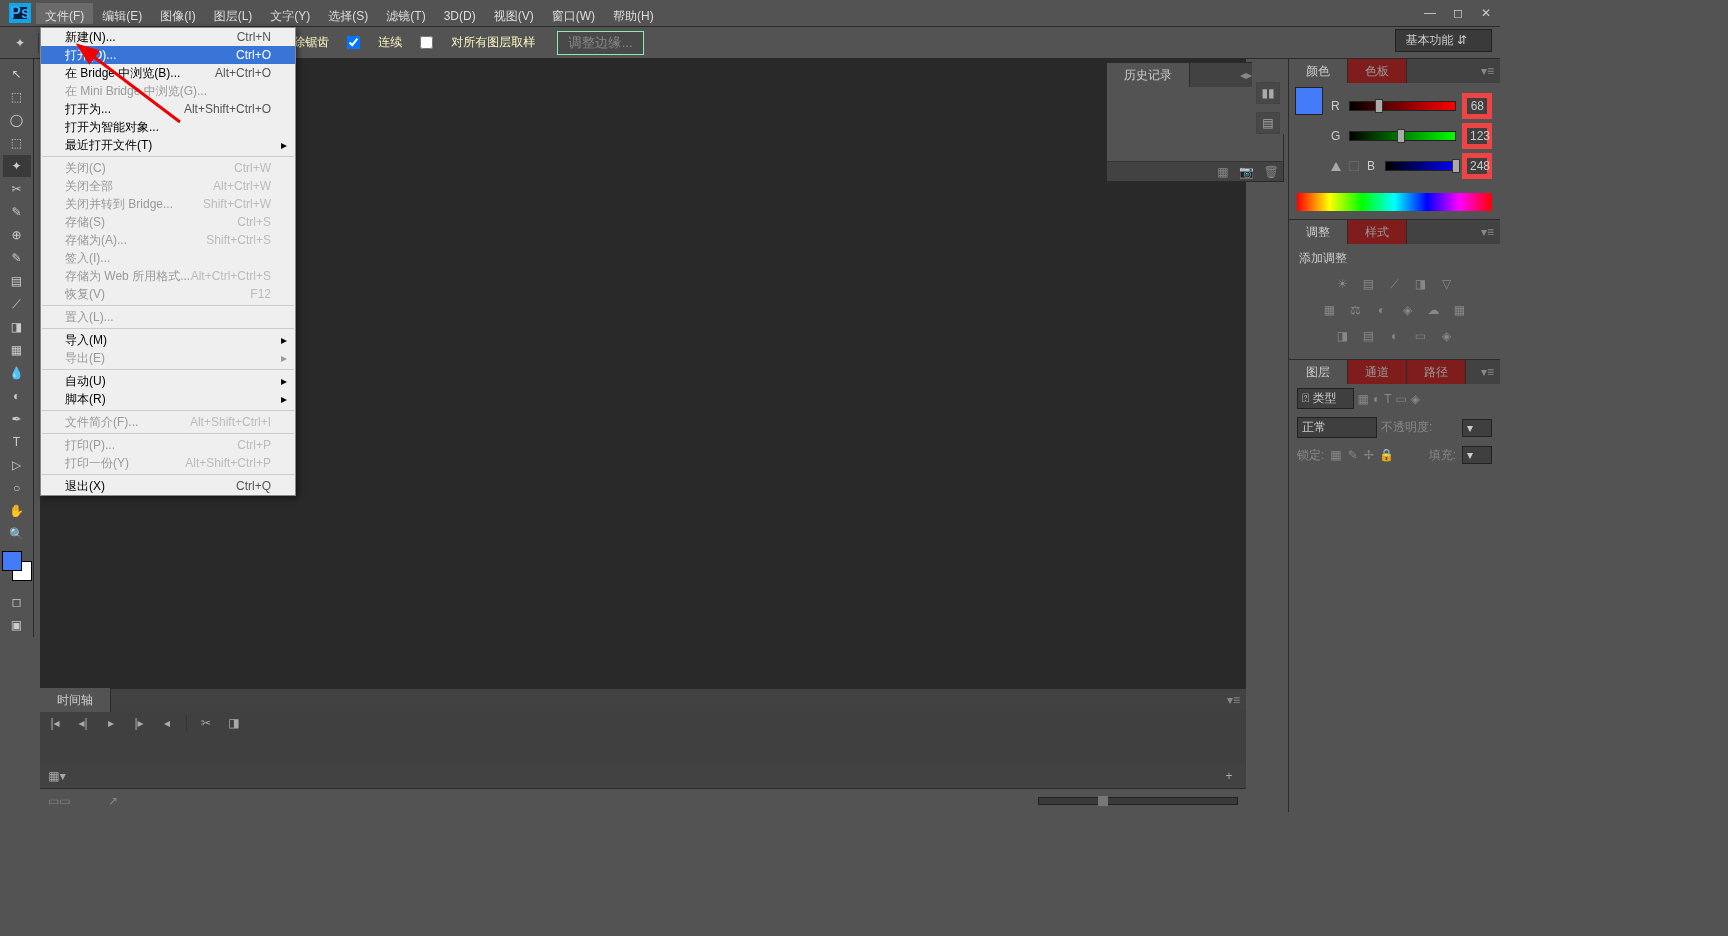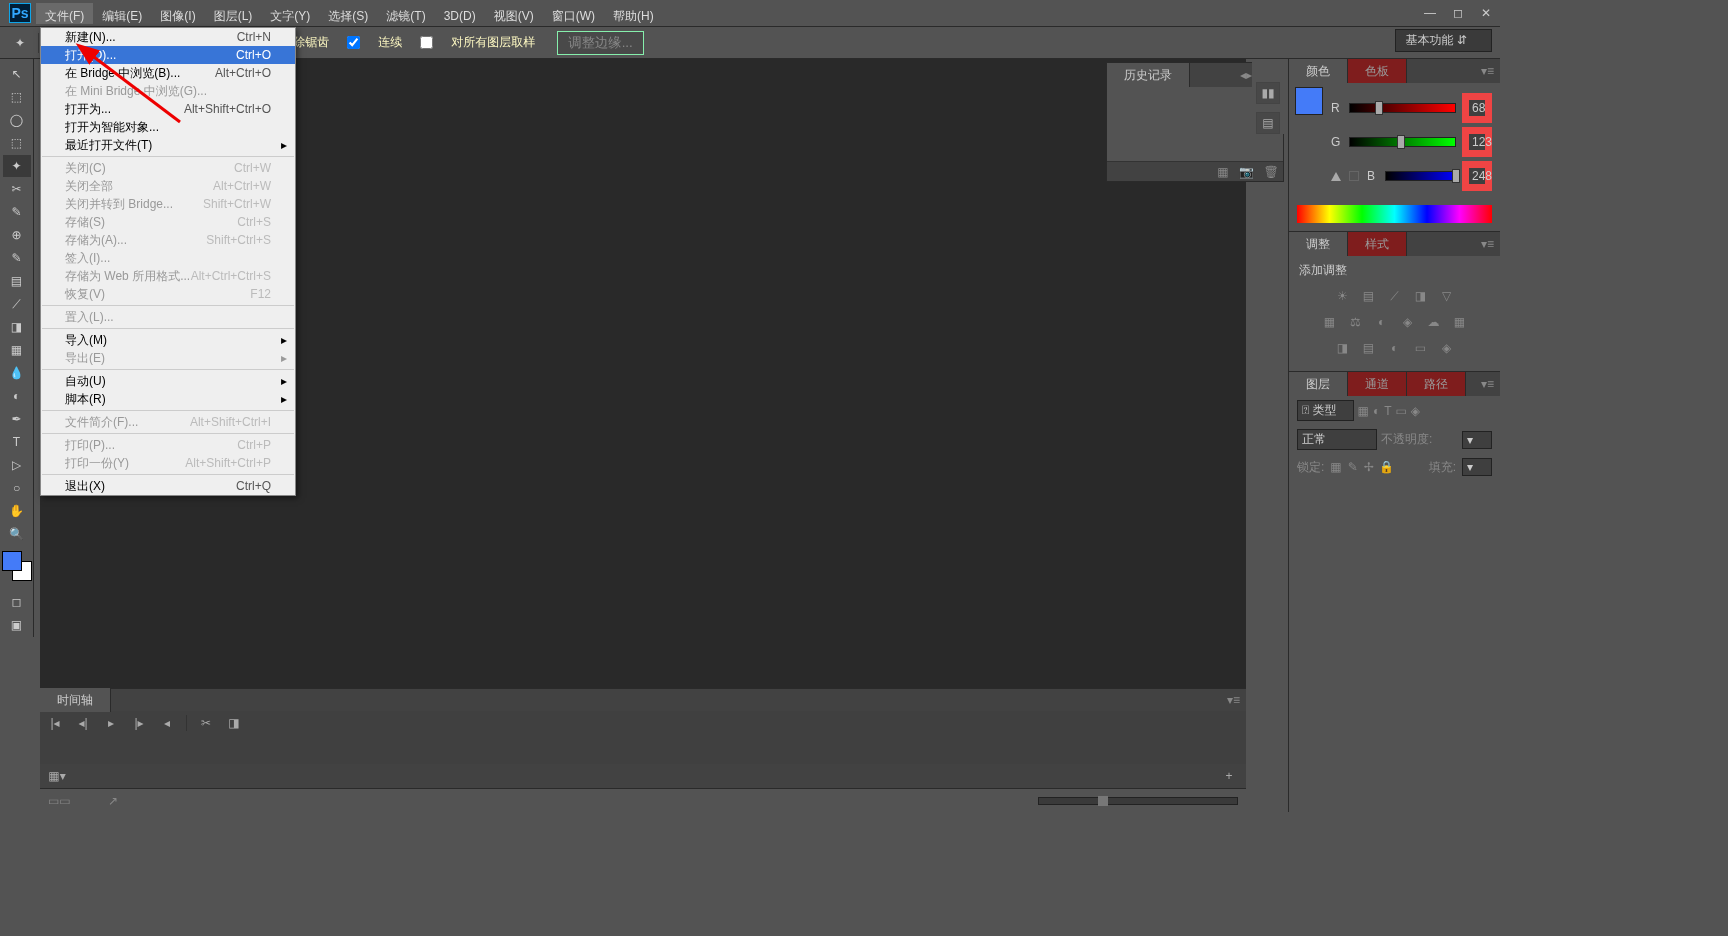--- a/index.html
+++ b/index.html
@@ -1,19 +1,19 @@
 <!DOCTYPE html>
 <html><head>
 <meta charset="utf-8">
 <style>
 * { margin: 0; padding: 0; box-sizing: border-box; font-family: "Microsoft YaHei", Arial, sans-serif; user-select: none; }
 body { background: #535353; color: #ccc; font-size: 12px; width: 1500px; height: 812px; overflow: hidden; position: relative; }
 .menubar { background: #535353; height: 27px; display: flex; align-items: center; border-bottom: 1px solid #2a2a2a; }
 .ps-logo { width: 32px; height: 27px; display: flex; align-items: center; justify-content: center; margin-left: 4px; }
-.ps-logo-box { width: 22px; height: 20px; background: #001e36; border: 1px solid #0ea5e9; display: flex; align-items: center; justify-content: center; color: #31a8ff; font-size: 14px; font-weight: bold; }
+.ps-logo-box { width: 22px; height: 20px; background: #001e36; border: 4px solid #0ea5e9; display: flex; align-items: center; justify-content: center; color: #31a8ff; font-size: 16px; font-weight: bold; }
 .menu-item { padding: 0 9px; height: 21px; line-height: 27px; color: #ddd; cursor: pointer; }
 .menu-item.active { background: #6a6a6a; }
 .win-controls { margin-left: auto; display: flex; }
 .win-btn { width: 28px; height: 22px; display: flex; align-items: center; justify-content: center; color: #ccc; }
 .optbar { height: 32px; background: #535353; display: flex; align-items: center; padding: 0 8px; border-bottom: 1px solid #2a2a2a; position: relative; }
 .opt-sep { width: 1px; height: 20px; background: #3a3a3a; margin: 0 6px; }
 .opt-label { color: #fef9c3; margin: 0 14px; }
 .opt-input { background: #333; border: 1px solid #222; color: #ccc; width: 40px; height: 20px; padding: 0 4px; }
 .opt-chk { margin: 0 4px; }
 .opt-btn { background: #494949; border: 1px solid #86efac; color: #888; padding: 2px 10px; margin-left: 8px; }
@@ -35,21 +35,21 @@
 .panel-footer-icon { width: 24px; text-align: center; color: #888; }
 .right-strip { position: absolute; right: 216px; top: 60px; width: 32px; background: #535353; display: flex; flex-direction: column; align-items: center; padding-top: 22px; gap: 8px; }
 .strip-icon { width: 24px; height: 22px; display: flex; align-items: center; justify-content: center; color: #aaa; border: 1px solid #444; background: #484848; }
 .right-panels { position: absolute; right: 0; top: 59px; width: 212px; bottom: 0; background: #535353; border-left: 1px solid #2a2a2a; }
 .color-panel { border-bottom: 1px solid #2a2a2a; }
 .color-sliders { padding: 6px 8px; }
 .slider-row { display: flex; align-items: center; margin: 4px 0; gap: 6px; }
 .slider-label { width: 12px; color: #ccc; }
 .slider-track { flex: 1; height: 10px; position: relative; border: 1px solid #222; }
 .slider-knob { width: 8px; height: 14px; background: #aaa; position: absolute; top: -3px; border: 1px solid #333; }
-.slider-val { width: 30px; background: #3f3f3f; color: #ccc; text-align: right; padding: 1px 3px; border: 7px solid #ef4444; }
+.slider-val { width: 30px; background: #3f3f3f; color: #ccc; text-align: right; padding: 1px 3px; border: 5px solid #ef4444; }
 .color-spectrum { height: 18px; margin: 4px 8px 8px; background: linear-gradient(to right, #f00, #ff0, #0f0, #0ff, #00f, #f0f, #f00); position: relative; }
 .color-preview { width: 28px; height: 28px; border: 1px solid #222; margin-left: 6px; margin-top: 4px; }
 .adjust-panel { border-bottom: 1px solid #2a2a2a; padding-bottom: 8px; }
 .adjust-label { padding: 6px 10px; color: #ccc; }
 .adjust-icons { display: flex; flex-wrap: wrap; justify-content: center; gap: 8px; padding: 4px 20px; }
 .adjust-icon { width: 18px; height: 18px; color: #888; text-align: center; }
 .layers-panel { }
 .layer-controls { padding: 4px 8px; display: flex; align-items: center; gap: 4px; }
 .layer-select { background: #3f3f3f; border: 1px solid #222; color: #ccc; padding: 1px 16px 1px 4px; }
 .layer-lock-row { padding: 4px 8px; display: flex; align-items: center; gap: 6px; }

